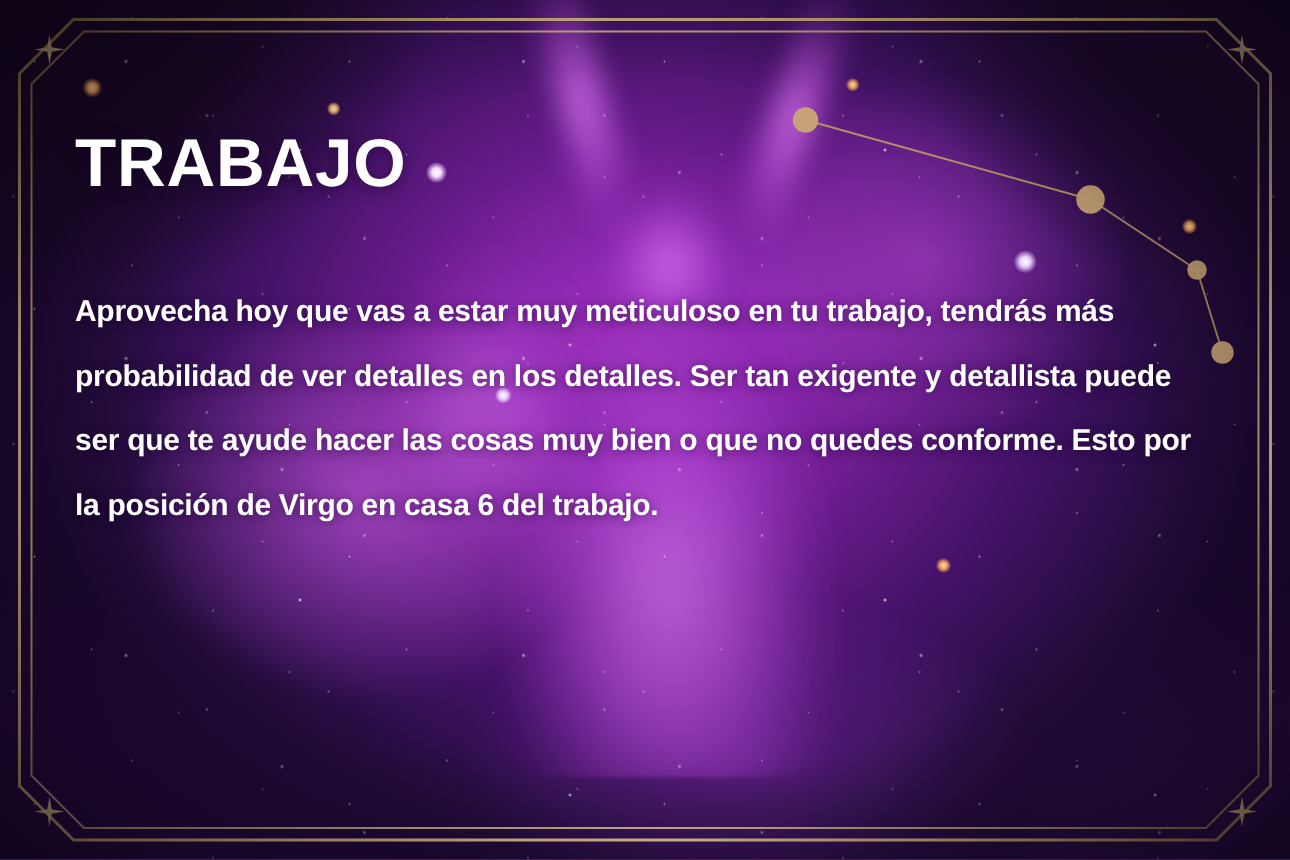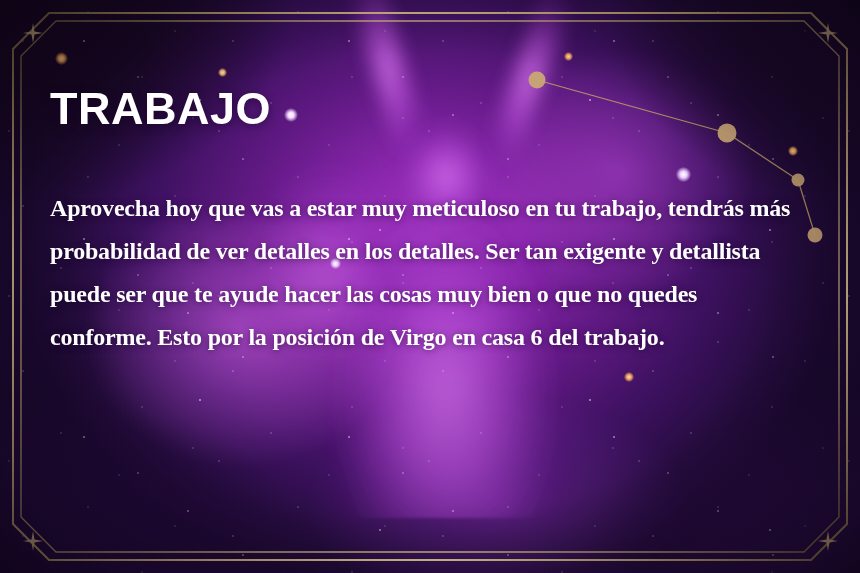--- a/index.html
+++ b/index.html
@@ -129,22 +129,22 @@
     font-family: "Liberation Sans", sans-serif;
     font-size: 45px;
     font-weight: bold;
     letter-spacing: 0.5px;
     color: #ffffff;
     line-height: 1;
     margin: 0 0 56px 0;
     text-shadow: 0 2px 10px rgba(20,0,35,0.55);
   }
   .body-text {
-    font-family: Liberation Serif, serif;
-    font-size: 24px;
+    font-family: Liberation Sans, sans-serif;
+    font-size: 20px;
     font-weight: bold;
     line-height: 43px;
     color: #ffffff;
     letter-spacing: -0.2px;
     margin: 0;
     text-shadow: 0 1px 7px rgba(25,0,40,0.6);
     max-width: 752px;
   }
 </style>
 </head>

